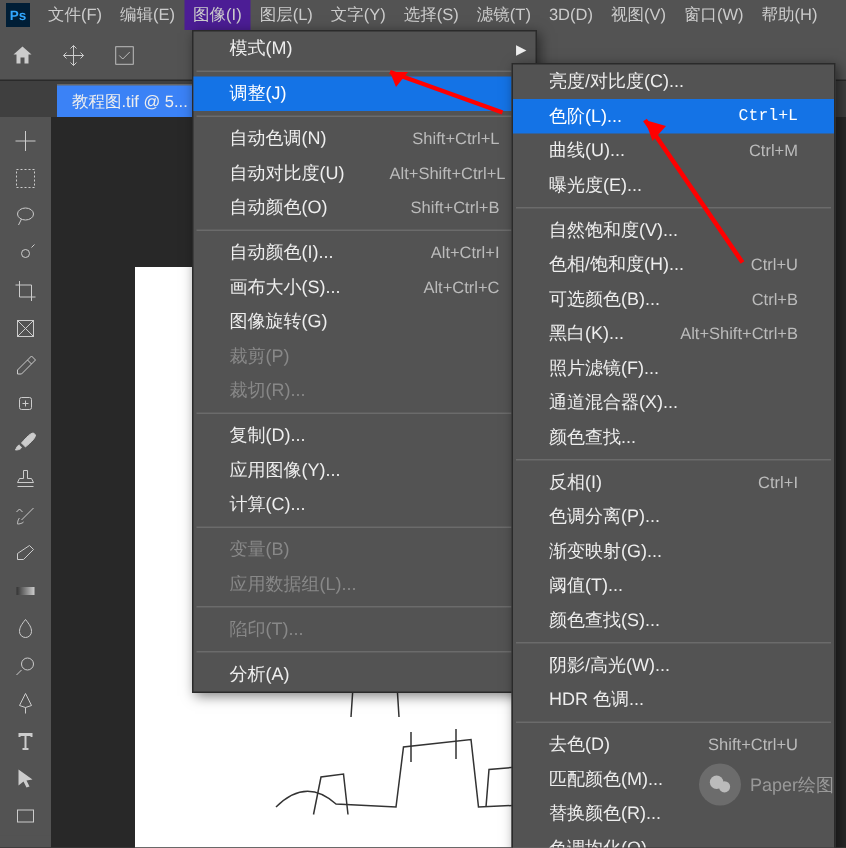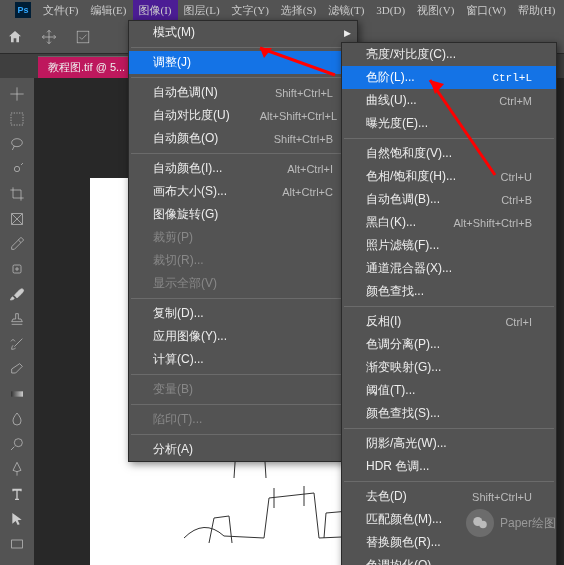--- a/index.html
+++ b/index.html
@@ -1,27 +1,27 @@
 <!DOCTYPE html>
 <html><head>
 <meta charset="utf-8">
 <style>
 * { margin: 0; padding: 0; box-sizing: border-box; font-family: "Microsoft YaHei", sans-serif; }
 body { width: 564px; height: 565px; background: #535353; overflow: hidden; position: relative; }
 
-.menubar { height: 20px; background: #535353; display: flex; align-items: center; padding-left: 15px; }
+.menubar { height: 20px; background: #535353; display: flex; align-items: center; padding-left: 4px; }
 .ps-logo { width: 16px; height: 16px; background: #001e36; color: #31a8ff; font-size: 9px; font-weight: bold; display: flex; align-items: center; justify-content: center; margin-right: 6px; }
-.menubar-item { color: #ccc; font-size: 11px; padding: 0 6px; cursor: default; line-height: 20px; font-family: Liberation Serif, serif; }
+.menubar-item { color: #ccc; font-size: 11px; padding: 0 6px; cursor: default; line-height: 20px; }
 .menubar-item.active { background: #4c1d95; }
 
 .toolbar { height: 34px; background: #535353; border-bottom: 1px solid #2a2a2a; display: flex; align-items: center; padding-left: 4px; gap: 12px; }
 .tb-icon { width: 22px; height: 22px; display: flex; align-items: center; justify-content: center; color: #ccc; }
 
 .tab-bar { height: 24px; background: #3f3f3f; display: flex; align-items: flex-end; padding-left: 38px; }
-.doc-tab { background: #be185d; color: #eee; font-size: 11px; padding: 3px 10px; border-top: 1px solid #666; }
+.doc-tab { background: #3b82f6; color: #eee; font-size: 11px; padding: 3px 10px; border-top: 1px solid #666; }
 
 .tools-panel { position: absolute; left: 0; top: 78px; width: 34px; background: #535353; display: flex; flex-direction: column; align-items: center; padding-top: 4px; }
 .tool { width: 26px; height: 24px; display: flex; align-items: center; justify-content: center; color: #ccc; margin-bottom: 1px; }
 .tool svg { width: 16px; height: 16px; }
 
 .canvas-area { position: absolute; left: 34px; top: 78px; right: 0; bottom: 0; background: #282828; overflow: hidden; }
 .canvas { position: absolute; left: 56px; top: 100px; width: 300px; height: 400px; background: #fff; }
 .sketch { position: absolute; left: 140px; top: 340px; width: 200px; height: 140px; }
 
 .menu { position: absolute; background: #535353; border: 1px solid #2a2a2a; box-shadow: 2px 2px 8px rgba(0,0,0,0.5); font-size: 12px; }
@@ -242,37 +242,37 @@
     <div class="menu-item">
       <span>图像旋转(G)</span>
       <span class="submenu-arrow">▶</span>
     </div>
     <div class="menu-item disabled">
       <span>裁剪(P)</span>
     </div>
     <div class="menu-item disabled">
       <span>裁切(R)...</span>
     </div>
-    <div class="menu-item disabled">
-      <span>显示全部(V)</span>
-    </div>
     <div class="menu-sep"></div>
     <div class="menu-item">
       <span>复制(D)...</span>
     </div>
     <div class="menu-item">
       <span>应用图像(Y)...</span>
     </div>
     <div class="menu-item">
       <span>计算(C)...</span>
     </div>
     <div class="menu-sep"></div>
     <div class="menu-item disabled">
       <span>变量(B)</span>
       <span class="submenu-arrow">▶</span>
+    </div>
+    <div class="menu-item disabled">
+      <span>应用数据组(L)...</span>
     </div>
     <div class="menu-sep"></div>
     <div class="menu-item disabled">
       <span>陷印(T)...</span>
     </div>
     <div class="menu-sep"></div>
     <div class="menu-item">
       <span>分析(A)</span>
       <span class="submenu-arrow">▶</span>
     </div>
@@ -294,21 +294,21 @@
     </div>
     <div class="menu-sep"></div>
     <div class="menu-item">
       <span>自然饱和度(V)...</span>
     </div>
     <div class="menu-item">
       <span>色相/饱和度(H)...</span>
       <span class="shortcut">Ctrl+U</span>
     </div>
     <div class="menu-item">
-      <span>自动色调(B)...</span>
+      <span>可选颜色(B)...</span>
       <span class="shortcut">Ctrl+B</span>
     </div>
     <div class="menu-item">
       <span>黑白(K)...</span>
       <span class="shortcut">Alt+Shift+Ctrl+B</span>
     </div>
     <div class="menu-item">
       <span>照片滤镜(F)...</span>
     </div>
     <div class="menu-item">

